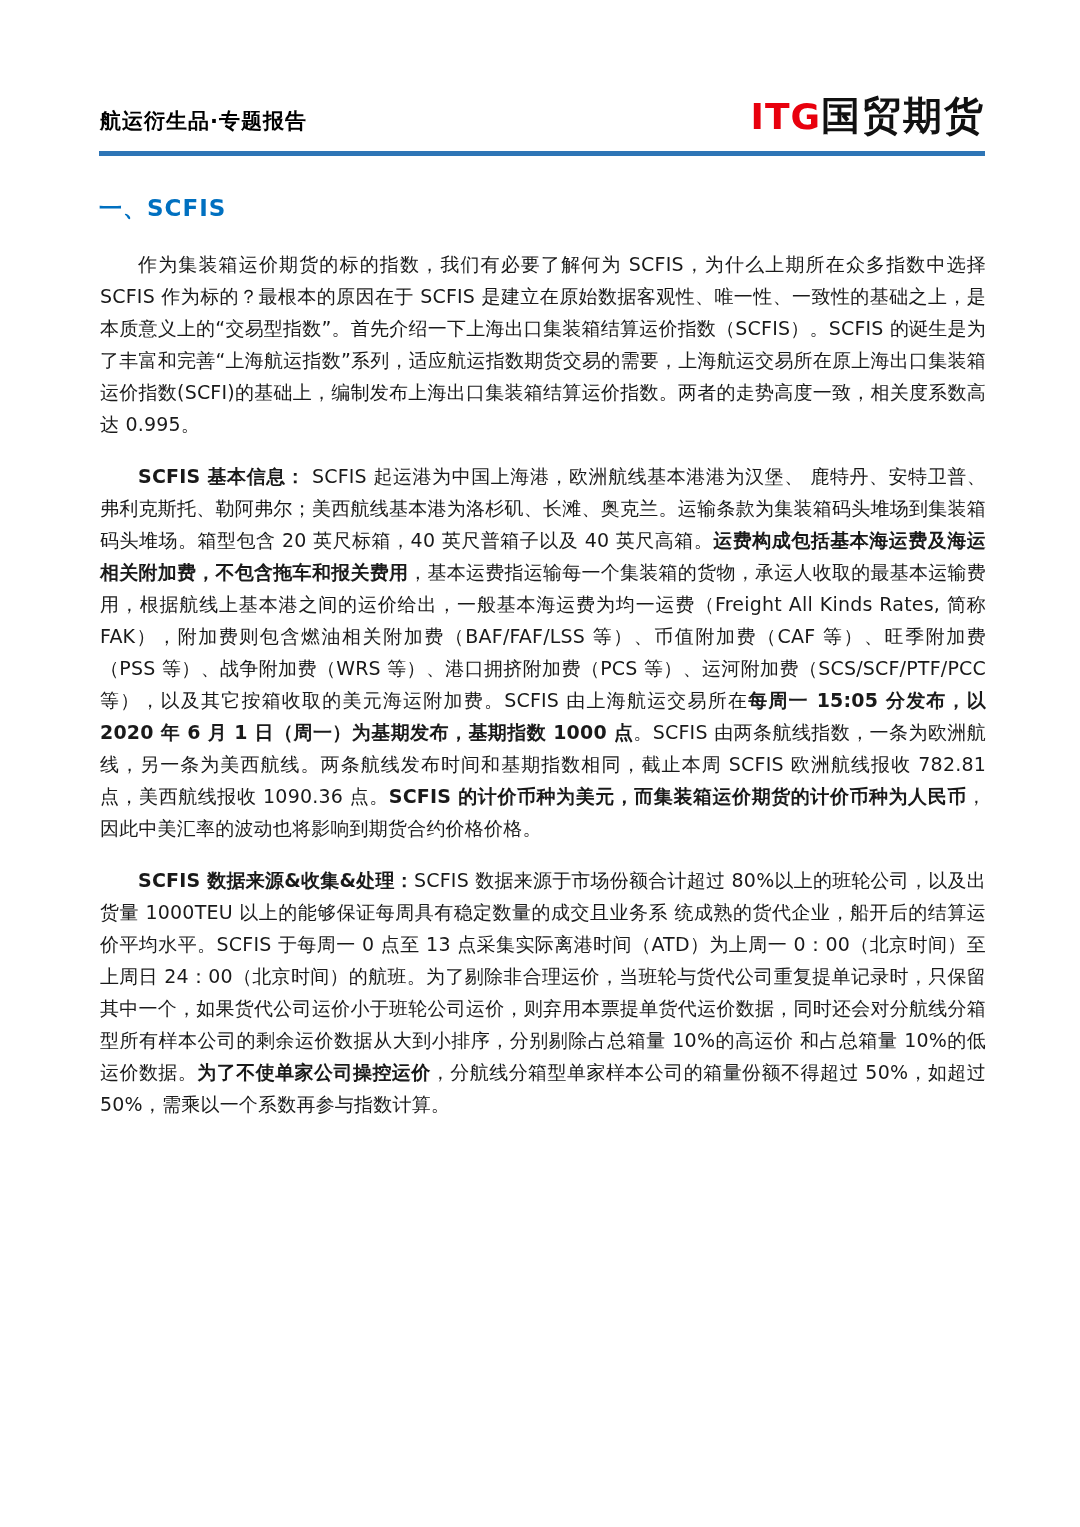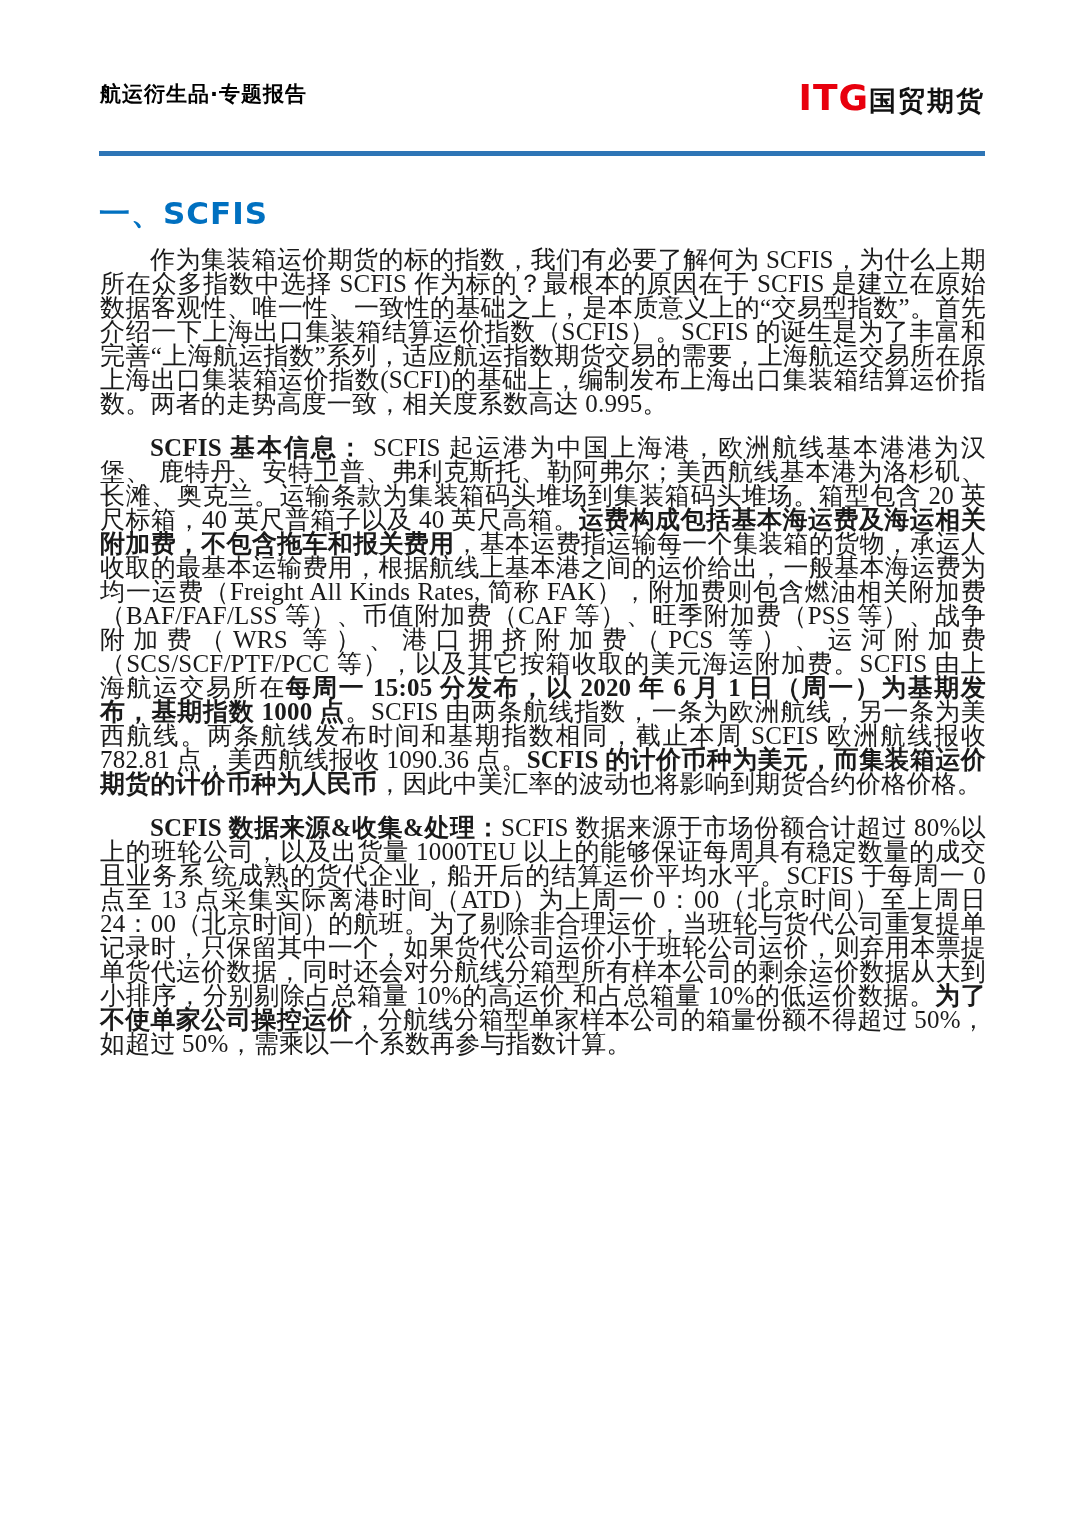--- a/index.html
+++ b/index.html
@@ -16,52 +16,51 @@
     position:relative;
     width:1080px;height:1527px;
     background:#ffffff;
     font-family:"DejaVu Sans","Liberation Sans",sans-serif;
     color:var(--text);
     margin:0 auto;
     overflow:hidden;
   }
   
   .header{
-    position:absolute;top:80px;left:100px;right:95px;
-    display:flex;justify-content:space-between;
+    position:absolute;top:96px;left:100px;right:95px;
+    display:flex;justify-content:space-between;align-items:flex-end;
   }
   .report-type{
     font-size:21px;font-weight:bold;letter-spacing:1px;color:#000;
   }
   .brand{display:flex;align-items:baseline;gap:0;}
   .brand .itg{
     color:var(--logo-red);font-size:36px;font-weight:900;
     letter-spacing:1px;line-height:1;
   }
   .brand .cn{
-    color:#111;font-size:27px;font-weight:900;letter-spacing:2px;line-height:1;
+    color:#111;font-size:39px;font-weight:900;letter-spacing:2px;line-height:1;
   }
   .header-rule{
     position:absolute;top:151px;left:99px;right:95px;height:5px;
     background:var(--accent-blue);
   }
   
   .section-title{
     position:absolute;top:193px;left:99px;
-    color:var(--title-blue);font-size:31px;font-weight:bold;letter-spacing:1px;
+    color:var(--title-blue);font-size:23px;font-weight:bold;letter-spacing:1px;
   }
   
   .body{
     position:absolute;top:248px;left:100px;width:886px;
   }
   .para{
-    font-size:25px;line-height:24px;text-align:justify;
+    font-size:19px;line-height:32px;text-align:justify;
     text-indent:2em;margin:0 0 20px 0;color:var(--text);
     letter-spacing:0.2px;
-    font-family:Liberation Serif, serif;
   }
   .para .b{font-weight:bold;}
   
   .footer{position:absolute;left:0;right:0;bottom:0;height:160px;}
 </style>
 </head>
 <body>
 
 <div class="page">
 

